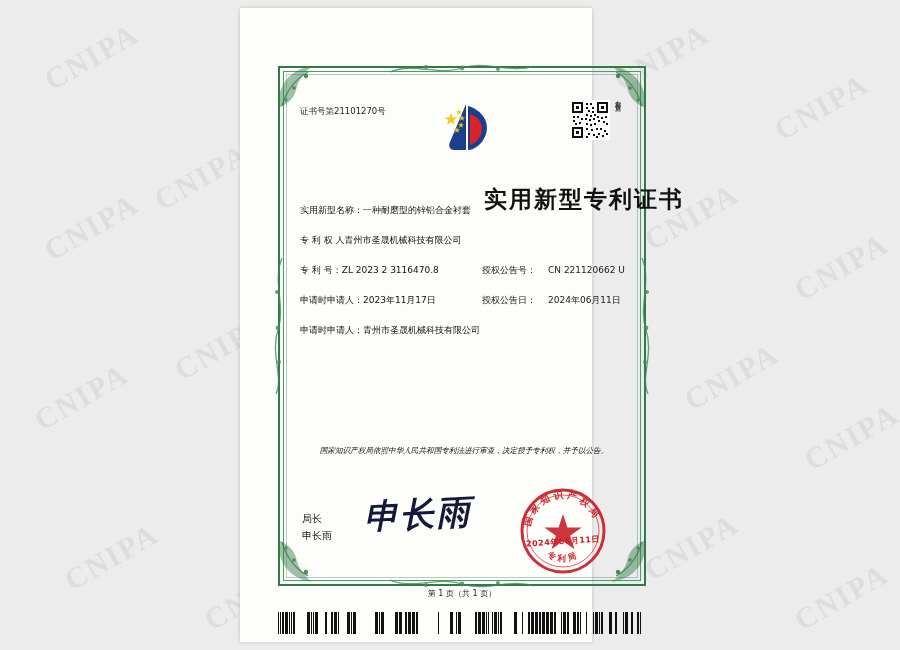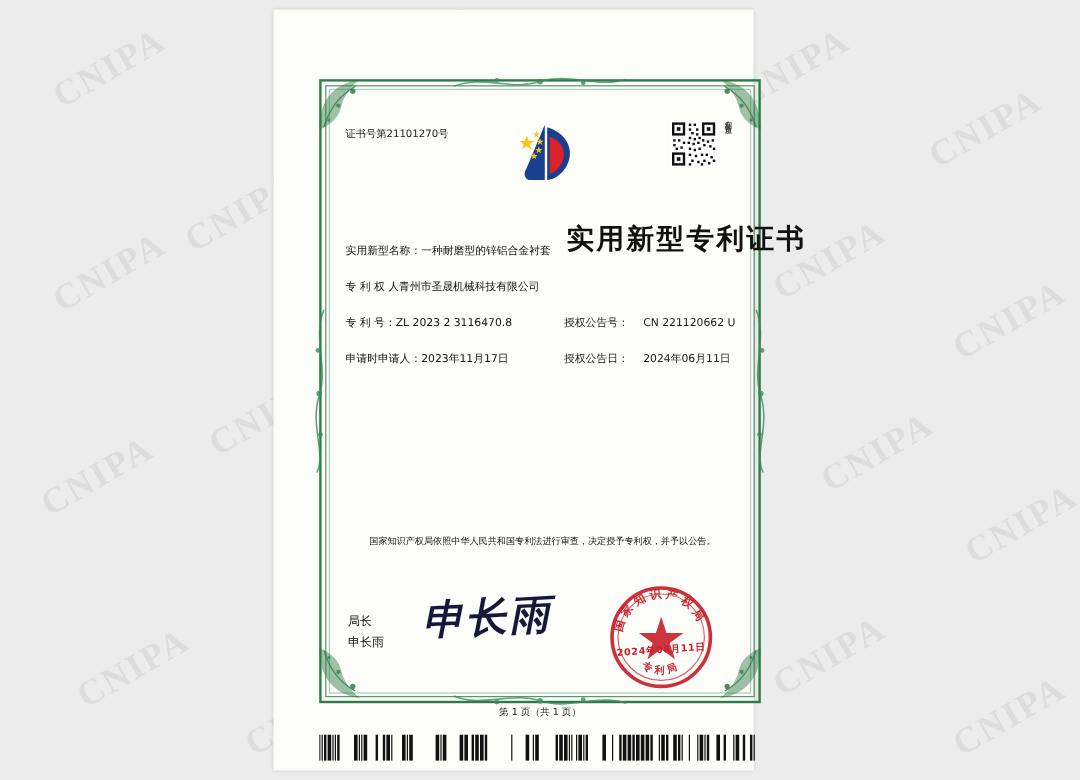--- a/index.html
+++ b/index.html
@@ -34,23 +34,23 @@
     font-size: 30px;
     letter-spacing: 2px;
     color: rgba(120,120,120,0.13);
     transform: rotate(-30deg);
     white-space: nowrap;
   }
 
   
   #sheet {
     position: absolute;
-    left: 228px;
+    left: 240px;
     top: 8px;
-    width: 400px;
+    width: 352px;
     height: 634px;
     background: #fdfdfa;
     box-shadow: 0 0 4px rgba(0,0,0,0.18);
     z-index: 2;
   }
 
   
   .frame-outer {
     position: absolute;
     left: 38px;
@@ -192,20 +192,21 @@
   
   .legal {
     position: absolute;
     left: 66px;
     top: 436px;
     width: 316px;
     font-size: 7.6px;
     line-height: 1.8;
     color: #111;
     text-align: center;
+    font-style: italic;
   }
 
   
   .sig-label {
     position: absolute;
     left: 62px;
     top: 502px;
     font-size: 10px;
     color: #111;
     line-height: 1.7;
@@ -438,20 +439,21 @@
     </div>
     <div class="qr-cap">专利公告信息</div>
 
     <div class="title">实用新型专利证书</div>
 
     <div class="fields" id="field-list">
         <div class="row"><span class="lbl">实用新型名称：</span><span class="val"> 一种耐磨型的锌铝合金衬套</span></div>
         <div class="row"><span class="lbl">专 利 权 人</span><span class="val"> 青州市圣晟机械科技有限公司</span></div>
         <div class="row"><span class="lbl">专  利  号</span><span class="val">：ZL 2023 2 3116470.8</span><span class="right-lbl">授权公告号：</span><span class="right-val">CN 221120662 U</span></div>
         <div class="row"><span class="lbl">申请时申请人</span><span class="val">：2023年11月17日</span><span class="right-lbl">授权公告日：</span><span class="right-val">2024年06月11日</span></div>
+        <div class="row tight"><span class="lbl">申请时申请人：</span><span class="val">青州市圣晟机械科技有限公司</span></div>
       </div>
 
     <div class="legal" id="legal-block">
         <div>国家知识产权局依照中华人民共和国专利法进行审查，决定授予专利权，并予以公告。</div>
       </div>
 
     <div class="sig-label">
       <div>局长</div>
       <div>申长雨</div>
     </div>

